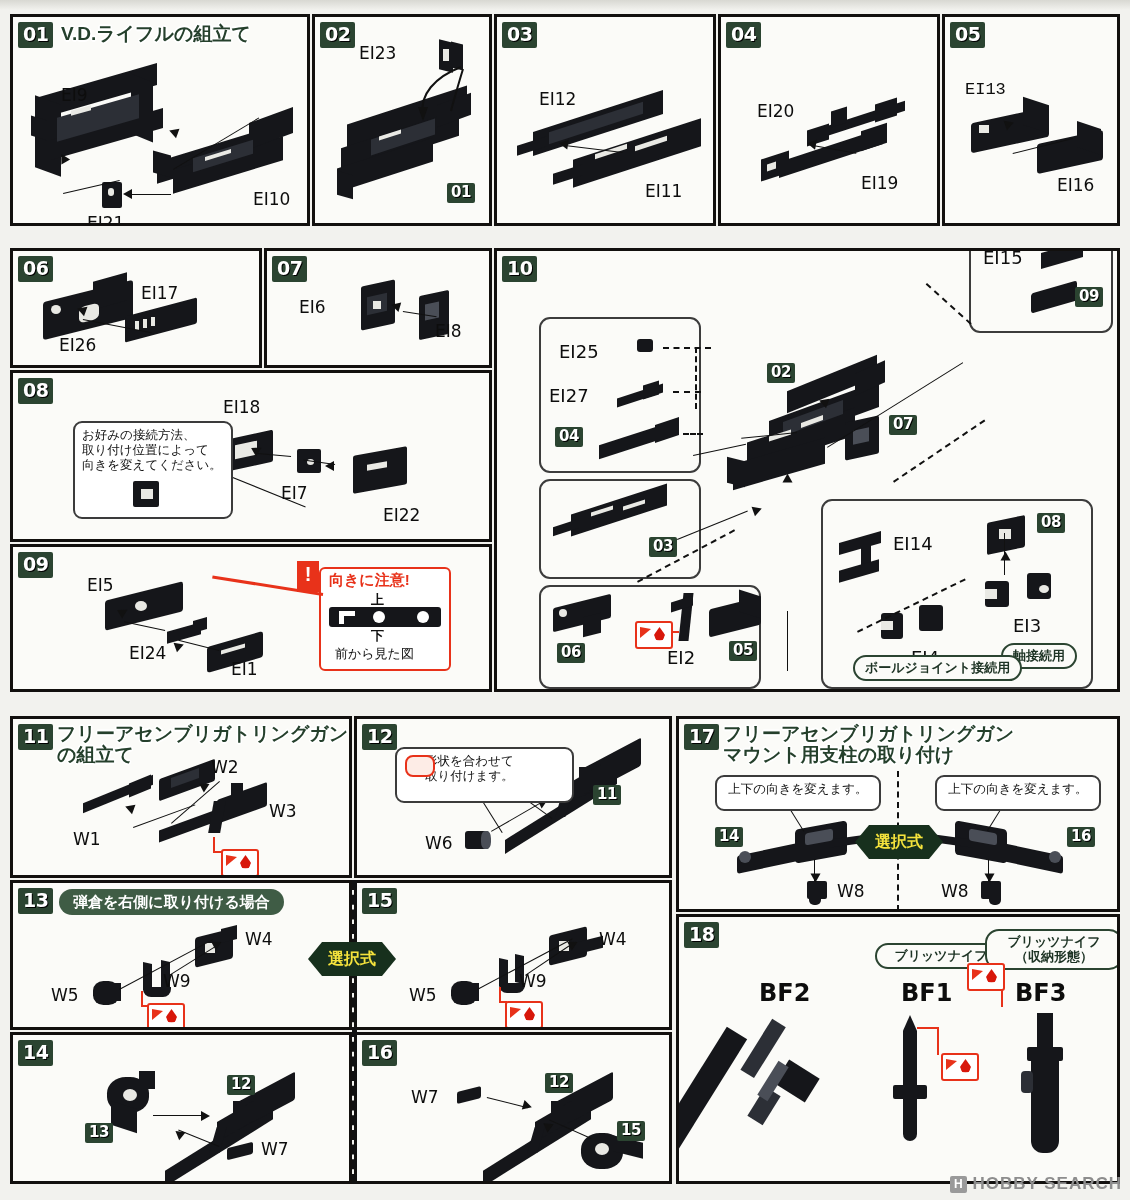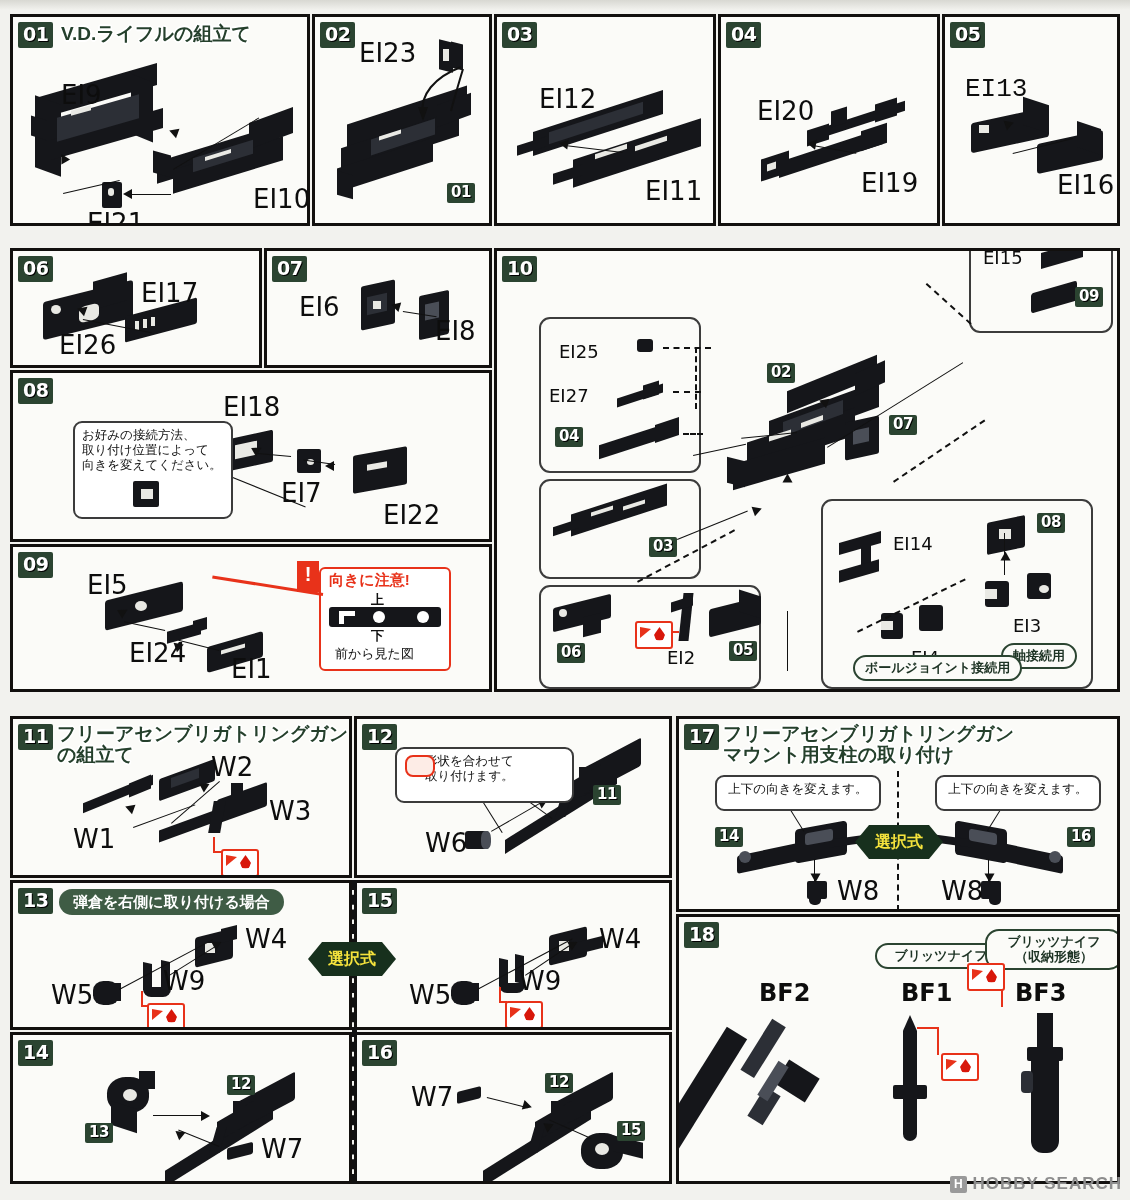--- a/index.html
+++ b/index.html
@@ -85,21 +85,21 @@
     color:#f5e33c;
     font-weight:bold;font-size:16px;
     display:flex;align-items:center;justify-content:center;
     clip-path:polygon(0 50%,14px 0,74px 0,100% 50%,74px 100%,14px 100%);
     z-index:6;
   }
   .lbl{
     position:absolute;
     color:#0d0d0d;
     font-family:"DejaVu Sans",sans-serif;
-    font-size:26px;line-height:21px;
+    font-size:17px;line-height:21px;
     font-weight:400;
     z-index:5;white-space:nowrap;
   }
   .lbl.s{font-size:18px;}
   .lbl.b{font-size:24px;font-weight:bold;}
   .note{
     position:absolute;
     border:2px solid #3b3b3b;
     background:#ffffff;
     border-radius:9px;

